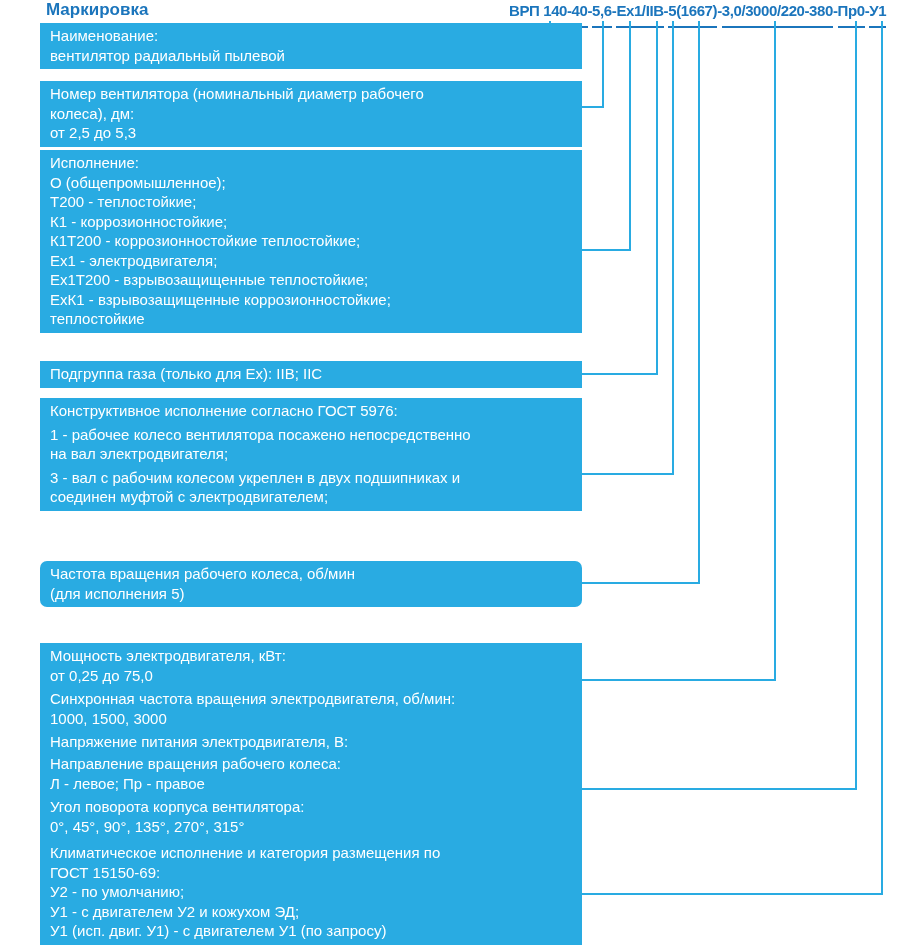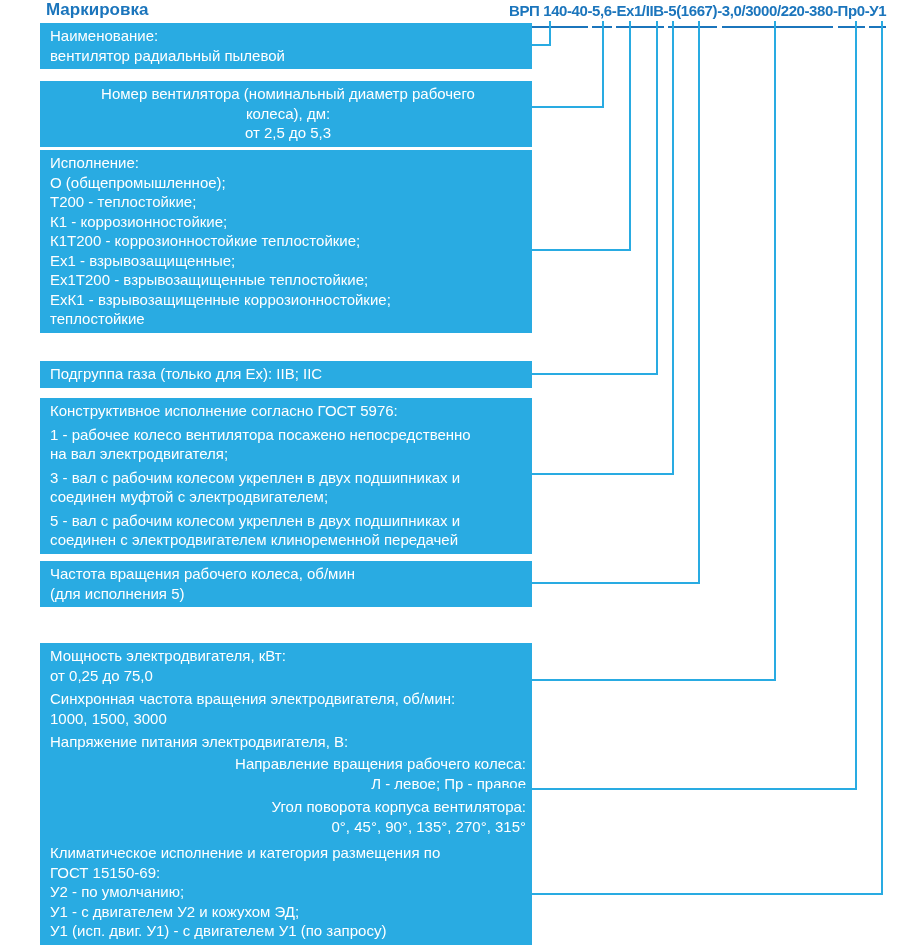--- a/index.html
+++ b/index.html
@@ -23,21 +23,21 @@
     white-space:nowrap;
   }
   .code{
     position:absolute;left:477px;top:2px;
     font-size:15px;font-weight:bold;color:var(--accent-blue);
     letter-spacing:-0.4px;white-space:nowrap;line-height:17px;
   }
   .code .seg{display:inline-block;line-height:17px;}
   .code .seg.u{border-bottom:2px solid var(--accent-blue);padding-bottom:7px;}
   .infobox{
-    position:absolute;left:8px;width:492px;
+    position:absolute;left:8px;width:542px;
     box-sizing:border-box;
     background:var(--box-fill);
     color:var(--text-on-box);
     font-size:15px;line-height:19.5px;
     padding:3px 6px 4px 10px;
   }
   .infobox .para + .para{margin-top:4px;}
   .infobox .ln{white-space:nowrap;}
   .conn-h,.conn-v{position:absolute;background:var(--connector);}
   .conn-h{height:2px;}
@@ -49,35 +49,35 @@
 <div class="canvas">
   <div class="title">Маркировка</div>
   <div class="code"><span class="seg u">ВРП 140-40</span><span class="seg">-</span><span class="seg u">5,6</span><span class="seg">-</span><span class="seg u">Ex1/IIB</span><span class="seg">-</span><span class="seg u">5(1667)</span><span class="seg">-</span><span class="seg u">3,0/3000/220-380</span><span class="seg">-</span><span class="seg u">Пр0</span><span class="seg">-</span><span class="seg u">У1</span></div>
   <div id="boxes">
       <div class="infobox" style="top: 23px;">
         <div class="para">
           <div class="ln">Наименование:</div>
           <div class="ln">вентилятор радиальный пылевой</div>
         </div>
       </div>
-      <div class="infobox" style="top: 81px; text-align: center;">
+      <div class="infobox" style="top: 81px;">
         <div class="para">
           <div class="ln">Номер вентилятора (номинальный диаметр рабочего</div>
           <div class="ln">колеса), дм:</div>
           <div class="ln">от 2,5 до 5,3</div>
         </div>
       </div>
       <div class="infobox" style="top: 150px;">
         <div class="para">
           <div class="ln">Исполнение:</div>
           <div class="ln">О (общепромышленное);</div>
           <div class="ln">Т200 - теплостойкие;</div>
           <div class="ln">К1 - коррозионностойкие;</div>
           <div class="ln">К1Т200 - коррозионностойкие теплостойкие;</div>
-          <div class="ln">Ex1 - взрывозащищенные;</div>
+          <div class="ln">Ex1 - электродвигателя;</div>
           <div class="ln">Ex1Т200 - взрывозащищенные теплостойкие;</div>
           <div class="ln">ExК1 - взрывозащищенные коррозионностойкие;</div>
           <div class="ln">теплостойкие</div>
         </div>
       </div>
       <div class="infobox" style="top: 361px;">
         <div class="para">
           <div class="ln">Подгруппа газа (только для Ex): IIB; IIC</div>
         </div>
       </div>
@@ -86,46 +86,42 @@
           <div class="ln">Конструктивное исполнение согласно ГОСТ 5976:</div>
         </div>
         <div class="para">
           <div class="ln">1 - рабочее колесо вентилятора посажено непосредственно</div>
           <div class="ln">на вал электродвигателя;</div>
         </div>
         <div class="para">
           <div class="ln">3 - вал с рабочим колесом укреплен в двух подшипниках и</div>
           <div class="ln">соединен муфтой с электродвигателем;</div>
         </div>
-        <div class="para">
-          <div class="ln">5 - вал с рабочим колесом укреплен в двух подшипниках и</div>
-          <div class="ln">соединен с электродвигателем клиноременной передачей</div>
-        </div>
       </div>
-      <div class="infobox" style="top: 561px;">
+      <div class="infobox" style="top: 561px; border-radius: 7px;">
         <div class="para">
           <div class="ln">Частота вращения рабочего колеса, об/мин</div>
           <div class="ln">(для исполнения 5)</div>
         </div>
       </div>
       <div class="infobox" style="top: 643px;">
         <div class="para">
           <div class="ln">Мощность электродвигателя, кВт:</div>
           <div class="ln">от 0,25 до 75,0</div>
         </div>
         <div class="para">
           <div class="ln">Синхронная частота вращения электродвигателя, об/мин:</div>
           <div class="ln">1000, 1500, 3000</div>
         </div>
         <div class="para">
           <div class="ln">Напряжение питания электродвигателя, В:</div>
           <div class="ln">220-380, 380-660</div>
         </div>
       </div>
-      <div class="infobox" style="top: 751px; text-align: right;">
+      <div class="infobox" style="top: 751px;">
         <div class="para">
           <div class="ln">Направление вращения рабочего колеса:</div>
           <div class="ln">Л - левое; Пр - правое</div>
         </div>
         <div class="para">
           <div class="ln">Угол поворота корпуса вентилятора:</div>
           <div class="ln">0°, 45°, 90°, 135°, 270°, 315°</div>
         </div>
       </div>
       <div class="infobox" style="top: 840px;">

